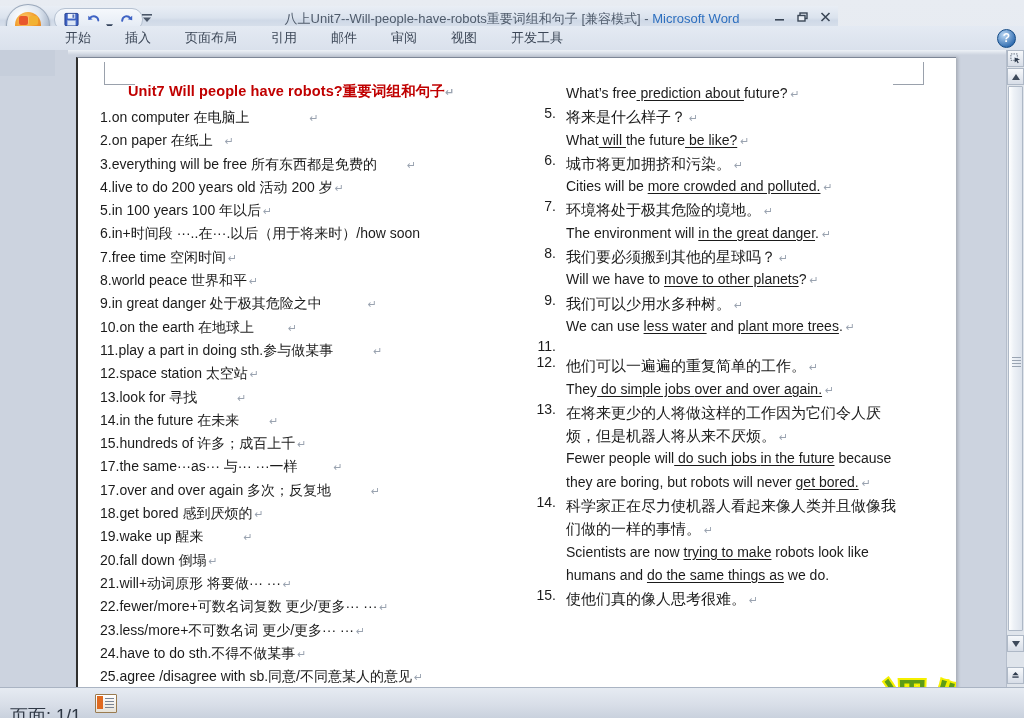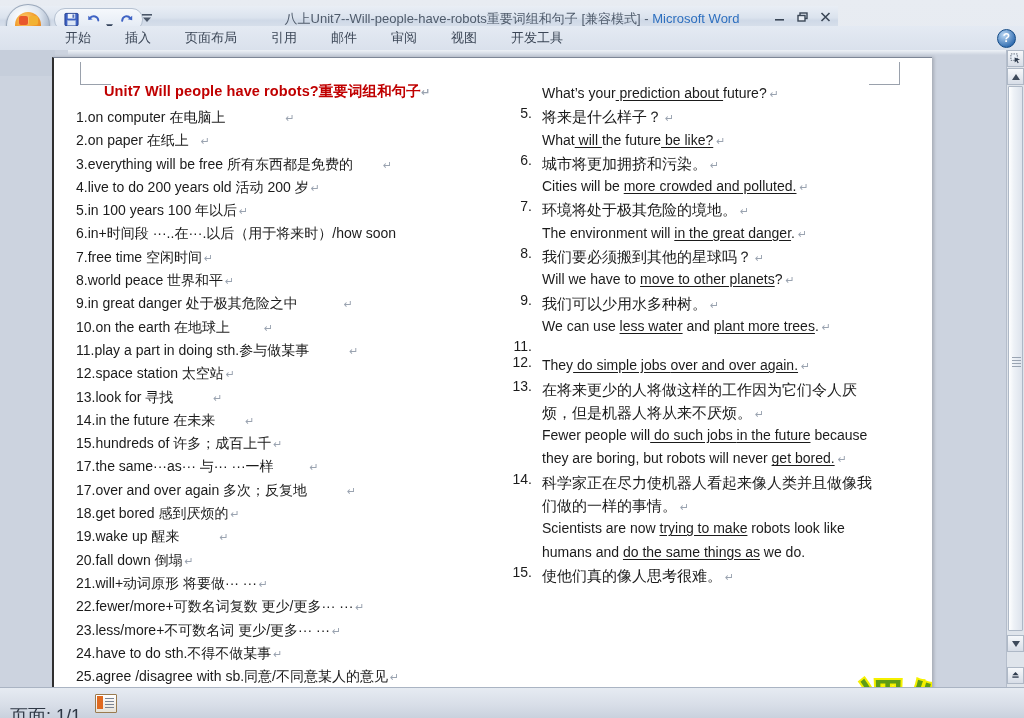--- a/index.html
+++ b/index.html
@@ -92,21 +92,21 @@
     background:#ccd3df;
     border-top:1px solid #f2f5f9;
   }
   .wsborder {
     position:absolute; left:0; top:50px; width:1024px; height:5px;
     background: linear-gradient(180deg,#eef2f7,#ccd3df);
   }
 
   
   .page {
-    position:absolute; left:52px; top:57px; width:878px; height:632px;
+    position:absolute; left:76px; top:57px; width:878px; height:632px;
     background:#ffffff;
     border-left:2px solid #2f2f2f;
     border-top:1px solid #7d8696;
     box-shadow: 2px 0 3px rgba(0,0,0,.18);
     overflow:hidden;
   }
   .corner { position:absolute; border-color:#9aa1ac; }
   .corner.tl { left:26px; top:4px; width:30px; height:22px; border-left:1px solid #9aa1ac; border-bottom:1px solid #9aa1ac; }
   .corner.tr { right:32px; top:4px; width:30px; height:22px; border-right:1px solid #9aa1ac; border-bottom:1px solid #9aa1ac; }
 
@@ -342,21 +342,21 @@
             <div class="line"><span>25.agree /disagree with sb.同意/不同意某人的意见</span><span class="pm" style="padding-left: 2px;">↵</span></div>
             <div class="line"></div>
           </div>
       </div>
 
       <div class="col col-right">
         <div id="right-lines">
             <div class="ritem">
               <div class="rnum"></div>
               <div class="rbody">
-                <div class="rline en"><span>What’s your</span><span class="u"> prediction  about </span><span>future?</span><span class="pm" style="padding-left: 3px;">↵</span></div>
+                <div class="rline en"><span>What’s free</span><span class="u"> prediction  about </span><span>future?</span><span class="pm" style="padding-left: 3px;">↵</span></div>
               </div>
             </div>
             <div class="ritem">
               <div class="rnum">5.</div>
               <div class="rbody">
                 <div class="rline cn"><span>将来是什么样子？</span><span class="pm" style="padding-left: 3px;">↵</span></div>
                 <div class="rline en"><span>What</span><span class="u"> will </span><span>the future</span><span class="u"> be like?</span><span class="pm" style="padding-left: 3px;">↵</span></div>
               </div>
             </div>
             <div class="ritem">
@@ -386,20 +386,21 @@
                 <div class="rline cn"><span>我们可以少用水多种树。</span><span class="pm" style="padding-left: 3px;">↵</span></div>
                 <div class="rline en"><span>We can use </span><span class="u">less water</span><span> and </span><span class="u">plant more trees</span><span>.</span><span class="pm" style="padding-left: 3px;">↵</span></div>
               </div>
             </div>
             <div class="ritem">
               <div class="rnum">11.</div>
             </div>
             <div class="ritem">
               <div class="rnum">12.</div>
               <div class="rbody">
+                <div class="rline cn"><span>他们可以一遍遍的重复简单的工作。</span><span class="pm" style="padding-left: 3px;">↵</span></div>
                 <div class="rline en"><span>They</span><span class="u"> do simple jobs </span><span class="u">over and over again.</span><span class="pm" style="padding-left: 3px;">↵</span></div>
               </div>
             </div>
             <div class="ritem">
               <div class="rnum">13.</div>
               <div class="rbody">
                 <div class="rline cn"><span>在将来更少的人将做这样的工作因为它们令人厌</span></div>
                 <div class="rline cn"><span>烦，但是机器人将从来不厌烦。</span><span class="pm" style="padding-left: 3px;">↵</span></div>
                 <div class="rline en"><span>Fewer people will</span><span class="u"> do such jobs </span><span class="u">in the future</span><span> because</span></div>
                 <div class="rline en"><span>they are boring, but robots will never </span><span class="u">get bored.</span><span class="pm" style="padding-left: 3px;">↵</span></div>

